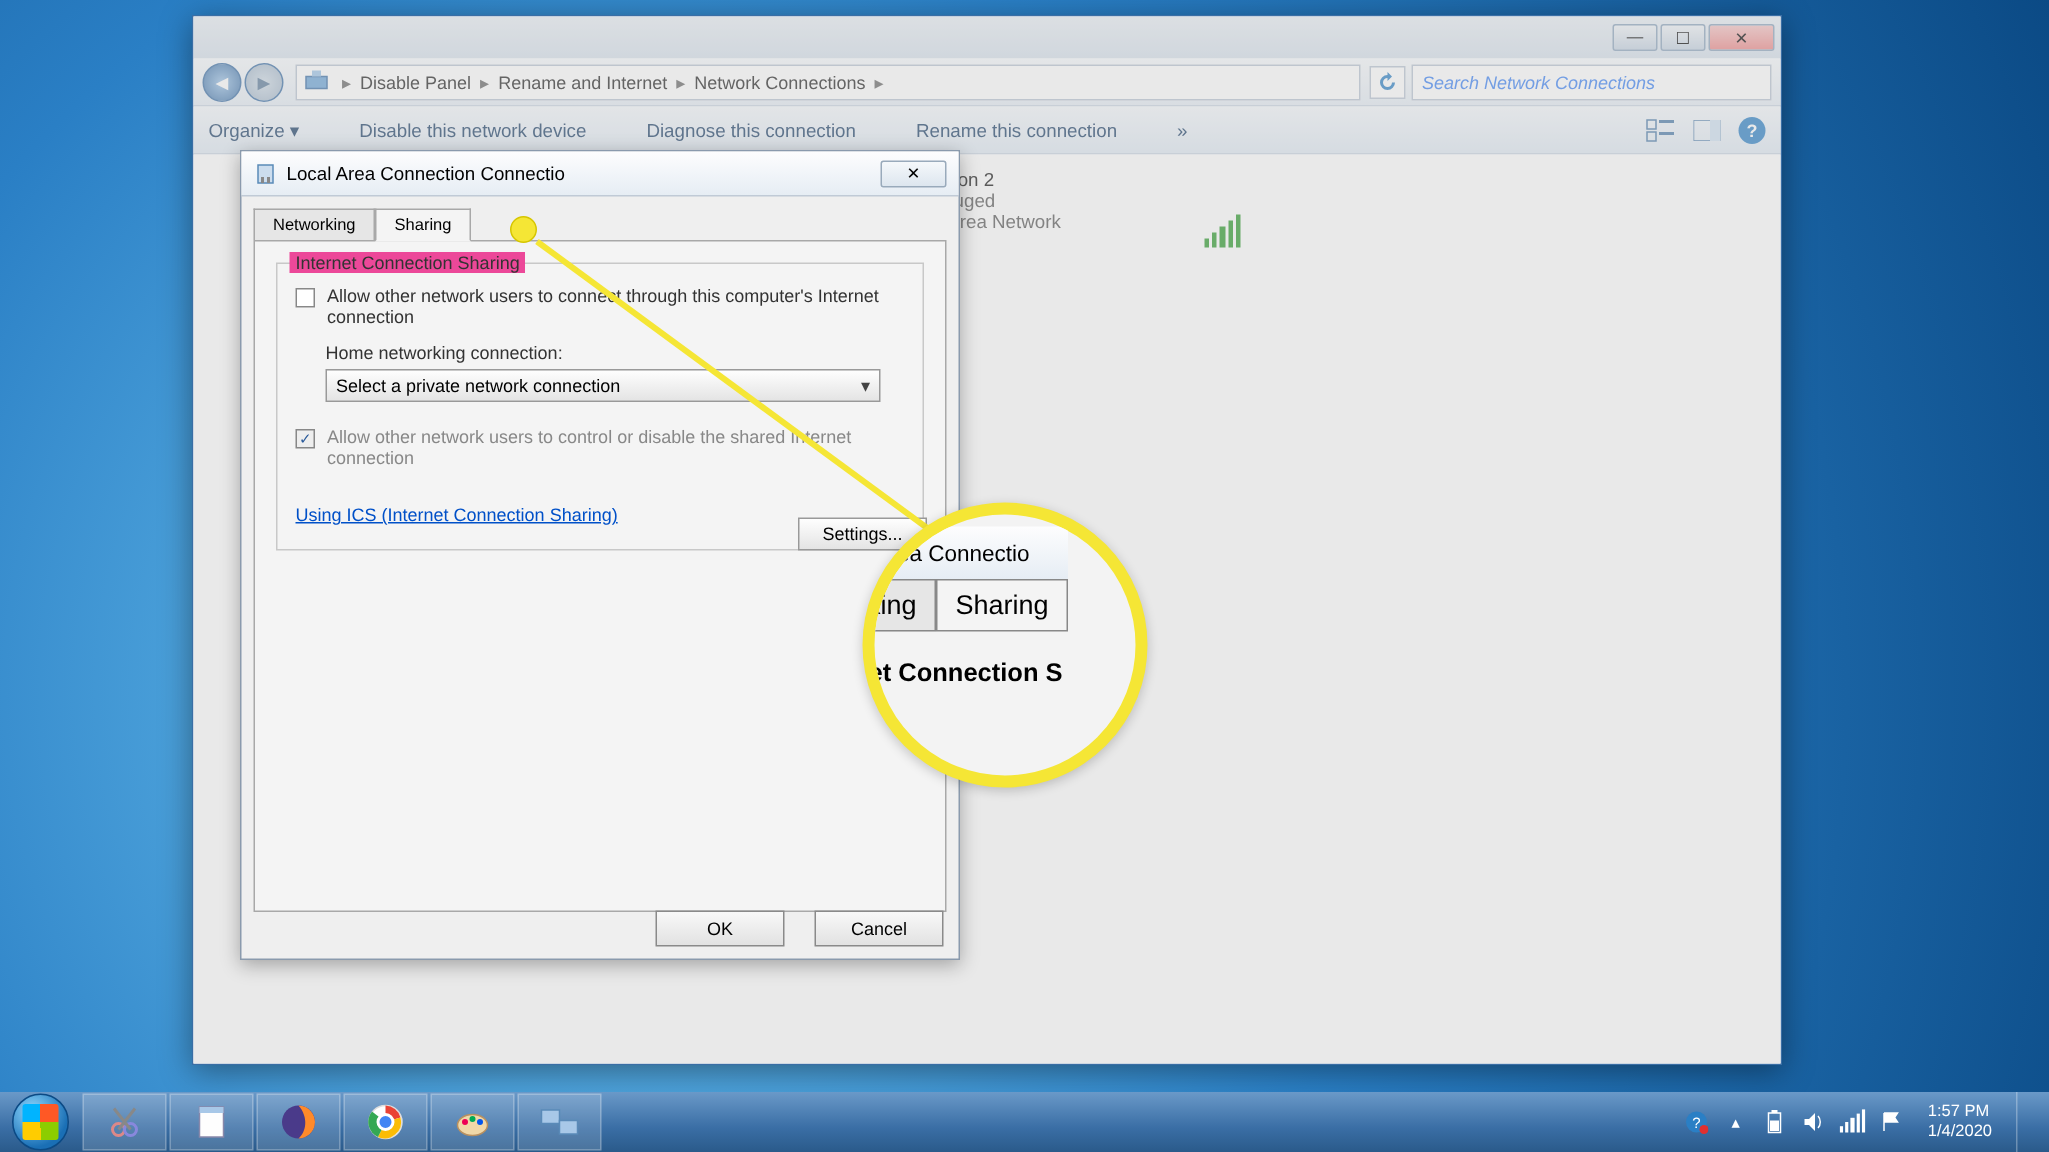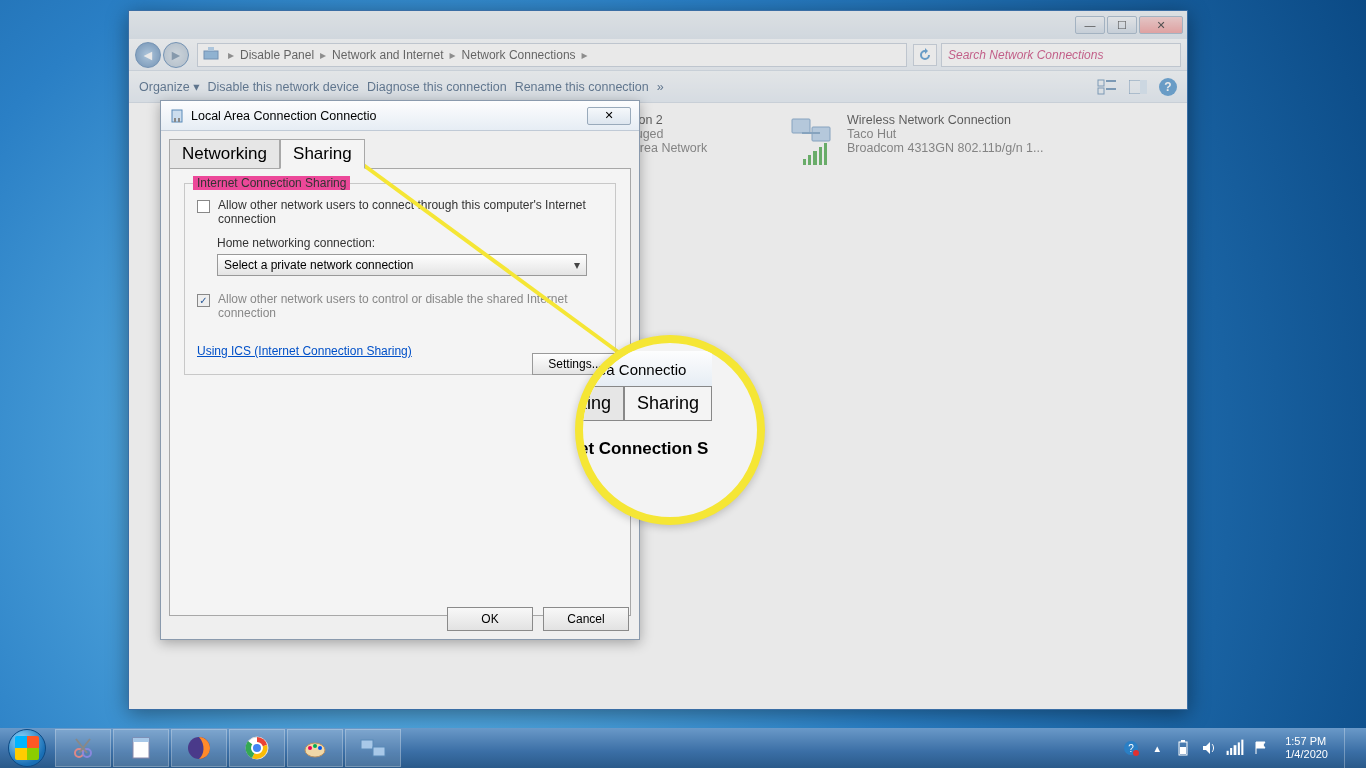--- a/index.html
+++ b/index.html
@@ -13,23 +13,23 @@
 .win-btn.close { width: 44px; background: linear-gradient(#f5c3c3, #e88); }
 
 .nav-bar { height: 32px; background: linear-gradient(#f7fafd, #e4ecf4); display: flex; align-items: center; padding: 0 6px; border-bottom: 1px solid #c8d4e2; }
 .nav-btn { width: 26px; height: 26px; border-radius: 50%; background: radial-gradient(#9cc3e8, #3a6ea5); border: 1px solid #3a6ea5; margin-right: 2px; display:flex;align-items:center;justify-content:center;color:#fff;font-size:14px; }
 .nav-btn.fwd { background: radial-gradient(#d0dde8, #a0b4c8); color:#5a7a9a; }
 .breadcrumb { flex: 1; height: 24px; border: 1px solid #b8c4d2; background: #fff; margin: 0 6px; display: flex; align-items: center; font-size: 12px; }
 .breadcrumb .bc-icon { width: 20px; height: 20px; margin: 0 4px; }
 .bc-seg { padding: 0 4px; color: #222; }
 .bc-arrow { color: #666; padding: 0 2px; }
 .refresh { width: 24px; height: 22px; border: 1px solid #b8c4d2; background: #fff; display:flex;align-items:center;justify-content:center; }
-.searchbox { width: 240px; height: 24px; border: 1px solid #b8c4d2; background: #fff; margin-left: 4px; padding: 0 6px; display: flex; align-items: center; color: #be185d; font-style: italic; font-size: 12px; }
-
-.toolbar { height: 32px; background: linear-gradient(#f4f8fc, #dfe9f3); border-bottom: 1px solid #c8d4e2; display: flex; align-items: center; padding: 0 10px; font-size: 12.5px; color: #1a3e66; gap: 8px; }
+.searchbox { width: 240px; height: 24px; border: 1px solid #b8c4d2; background: #fff; margin-left: 4px; padding: 0 6px; display: flex; align-items: center; color: #3b82f6; font-style: italic; font-size: 12px; }
+
+.toolbar { height: 32px; background: linear-gradient(#f4f8fc, #dfe9f3); border-bottom: 1px solid #c8d4e2; display: flex; align-items: center; padding: 0 10px; font-size: 12.5px; color: #1a3e66; gap: 40px; }
 .toolbar .tb-item { display:flex; align-items:center; gap:4px; }
 .toolbar .right { margin-left: auto; display:flex; gap:12px; align-items:center; }
 .help-icon { width: 18px; height: 18px; border-radius: 50%; background: #2a7fc5; color: #fff; font-weight: bold; font-size: 12px; display:flex;align-items:center;justify-content:center; }
 
 .content { position: relative; height: calc(100% - 92px); background: #fff; padding: 10px 14px; }
 .conn-item { position: absolute; display: flex; gap: 10px; font-size: 12.5px; }
 .conn-icon { width: 48px; height: 40px; display:flex; align-items:center; justify-content:center; }
 .conn-text .ln1 { color: #111; }
 .conn-text .ln2, .conn-text .ln3 { color: #555; }
 .wifi-bars { width: 24px; height: 20px; display: flex; align-items: flex-end; gap: 2px; }
@@ -38,40 +38,40 @@
 
 
 .dim-overlay { position: absolute; inset: 0; background: rgba(200,200,200,0.4); pointer-events: none; }
 
 
 .props-dialog { position: absolute; left: 160px; top: 100px; width: 480px; height: 540px; background: #efefef; border: 1px solid #8a9aad; box-shadow: 0 3px 12px rgba(0,0,0,0.3); }
 .props-title { height: 30px; background: linear-gradient(#fdfdfe, #e6edf4); border-bottom: 1px solid #c0cad6; display: flex; align-items: center; padding: 0 8px; font-size: 12.5px; }
 .props-title .pt-icon { width: 16px; height: 16px; margin-right: 6px; }
 .props-title .pt-close { margin-left: auto; width: 44px; height: 18px; border: 1px solid #9ab; border-radius: 2px; display:flex;align-items:center;justify-content:center;font-size:11px; background: linear-gradient(#f5f8fb,#dde6ef); }
 
-.tabs { display: flex; margin: 8px 8px 0 8px; font-size: 17px; }
+.tabs { display: flex; margin: 8px 8px 0 8px; font-size: 11px; }
 .tab { padding: 4px 12px; border: 1px solid #a8a8a8; background: #e6e6e6; border-bottom: none; position: relative; }
 .tab.active { background: #f4f4f4; z-index: 2; border-bottom: 1px solid #f4f4f4; margin-bottom: -1px; }
 
 .tab-body { margin: 0 8px 8px 8px; border: 1px solid #a8a8a8; background: #f4f4f4; height: 448px; padding: 14px; font-size: 12px; position: relative; }
 .group { border: 1px solid #c8c8c8; padding: 14px 12px 16px 12px; position: relative; }
 .group-title { position: absolute; top: -8px; left: 8px; background: #ec4899; padding: 0 4px; color: #333; font-size: 12px; }
 .cb-row { display: flex; gap: 8px; margin-bottom: 10px; }
 .cb { width: 13px; height: 13px; border: 1px solid #888; background: #fff; flex-shrink: 0; margin-top: 2px; display:flex;align-items:center;justify-content:center; }
 .cb.checked::after { content: "✓"; font-size: 10px; color: #2a5a9a; }
 .cb.disabled { background: #eee; }
 .cb-label { color: #333; }
 .cb-label.disabled { color: #888; }
 .sublabel { margin-left: 20px; margin-bottom: 4px; color: #333; }
 .dropdown { margin-left: 20px; width: 370px; height: 22px; border: 1px solid #999; background: linear-gradient(#fefefe,#e4e4e4); padding: 0 6px; display: flex; align-items: center; font-size: 12px; position: relative; }
 .dropdown::after { content: "▾"; position: absolute; right: 6px; color: #444; }
 .link { color: #0050c8; text-decoration: underline; margin-top: 14px; display: inline-block; }
 .settings-btn { position: absolute; right: 12px; bottom: 240px; width: 86px; height: 22px; border: 1px solid #999; background: linear-gradient(#fefefe,#e4e4e4); font-size: 12px; display:flex;align-items:center;justify-content:center; }
 
-.dlg-buttons { position: absolute; bottom: 8px; right: 10px; display: flex; gap: 10px; margin-left: 34px; }
+.dlg-buttons { position: absolute; bottom: 8px; right: 10px; display: flex; gap: 20px; margin-left: 34px; }
 .dlg-btn { width: 86px; height: 24px; border: 1px solid #8a8a8a; background: linear-gradient(#f8f8f8,#e2e2e2); font-size: 12px; display:flex;align-items:center;justify-content:center; }
 
 
 .callout-line { position: absolute; left: 349px; top: 152px; width: 320px; height: 260px; pointer-events: none; }
 .magnifier { position: absolute; left: 575px; top: 335px; width: 190px; height: 190px; border-radius: 50%; border: 8px solid #f5e635; background: #f3f3f3; overflow: hidden; box-shadow: 0 2px 8px rgba(0,0,0,0.2); }
 .mag-inner { position: absolute; left: -20px; top: 8px; font-size: 18px; }
 .mag-title { font-size: 15px; padding: 10px 0 8px 30px; background: linear-gradient(#fdfdfe,#e6edf4); white-space: nowrap; }
 .mag-tabs { display: flex; padding-left: 2px; }
 .mag-tab { padding: 6px 12px; border: 1px solid #888; background: #e6e6e6; font-size: 18px; }
 .mag-tab.active { background: #f4f4f4; }
@@ -108,21 +108,21 @@
     <div class="breadcrumb">
       <span class="bc-icon">
         <svg width="18" height="18">
             <rect x="2" y="6" width="14" height="8" fill="#6aa3d8" stroke="#3a6ea5"></rect>
             <rect x="6" y="2" width="6" height="4" fill="#9cc3e8"></rect>
           </svg>
       </span>
       <span class="bc-arrow">▸</span>
       <span class="bc-seg">Disable Panel</span>
       <span class="bc-arrow">▸</span>
-      <span class="bc-seg">Network and Internet</span>
+      <span class="bc-seg">Rename and Internet</span>
       <span class="bc-arrow">▸</span>
       <span class="bc-seg">Network Connections</span>
       <span class="bc-arrow">▸</span>
     </div>
     <div class="refresh">
       <svg width="14" height="14">
           <path d="M7 2a5 5 0 1 0 5 5h-2a3 3 0 1 1-3-3v2l3-3-3-3z" fill="#2a7fc5"></path>
         </svg>
     </div>
     <div class="searchbox">
@@ -154,34 +154,20 @@
     </div>
   </div>
   <div class="content">
     <div class="conn-item" style="left:490px; top:10px;">
       <div class="conn-text">
         <div class="ln1">ection 2</div>
         <div class="ln2">npluged</div>
         <div class="ln3">al Area Network</div>
       </div>
     </div>
-    <div class="conn-item" style="left:660px; top:10px;">
-      <div class="conn-icon">
-        <svg width="46" height="36">
-            <rect x="2" y="4" width="18" height="14" rx="1" fill="#a8c8e8" stroke="#5a8ab8"></rect>
-            <rect x="22" y="12" width="18" height="14" rx="1" fill="#a8c8e8" stroke="#5a8ab8"></rect>
-            <path d="M12 18 L30 18" stroke="#5a8ab8" stroke-width="2"></path>
-          </svg>
-      </div>
-      <div class="conn-text">
-        <div class="ln1">Wireless Network Connection</div>
-        <div class="ln2">Taco Hut</div>
-        <div class="ln3">Broadcom 4313GN 802.11b/g/n 1...</div>
-      </div>
-    </div>
     <div class="conn-item" style="left:660px; top:50px;">
       <div class="wifi-bars" style="position:absolute; left:14px; top:-8px;">
           <span></span>
           <span></span>
           <span></span>
           <span></span>
           <span></span>
         </div>
     </div>
   </div>

